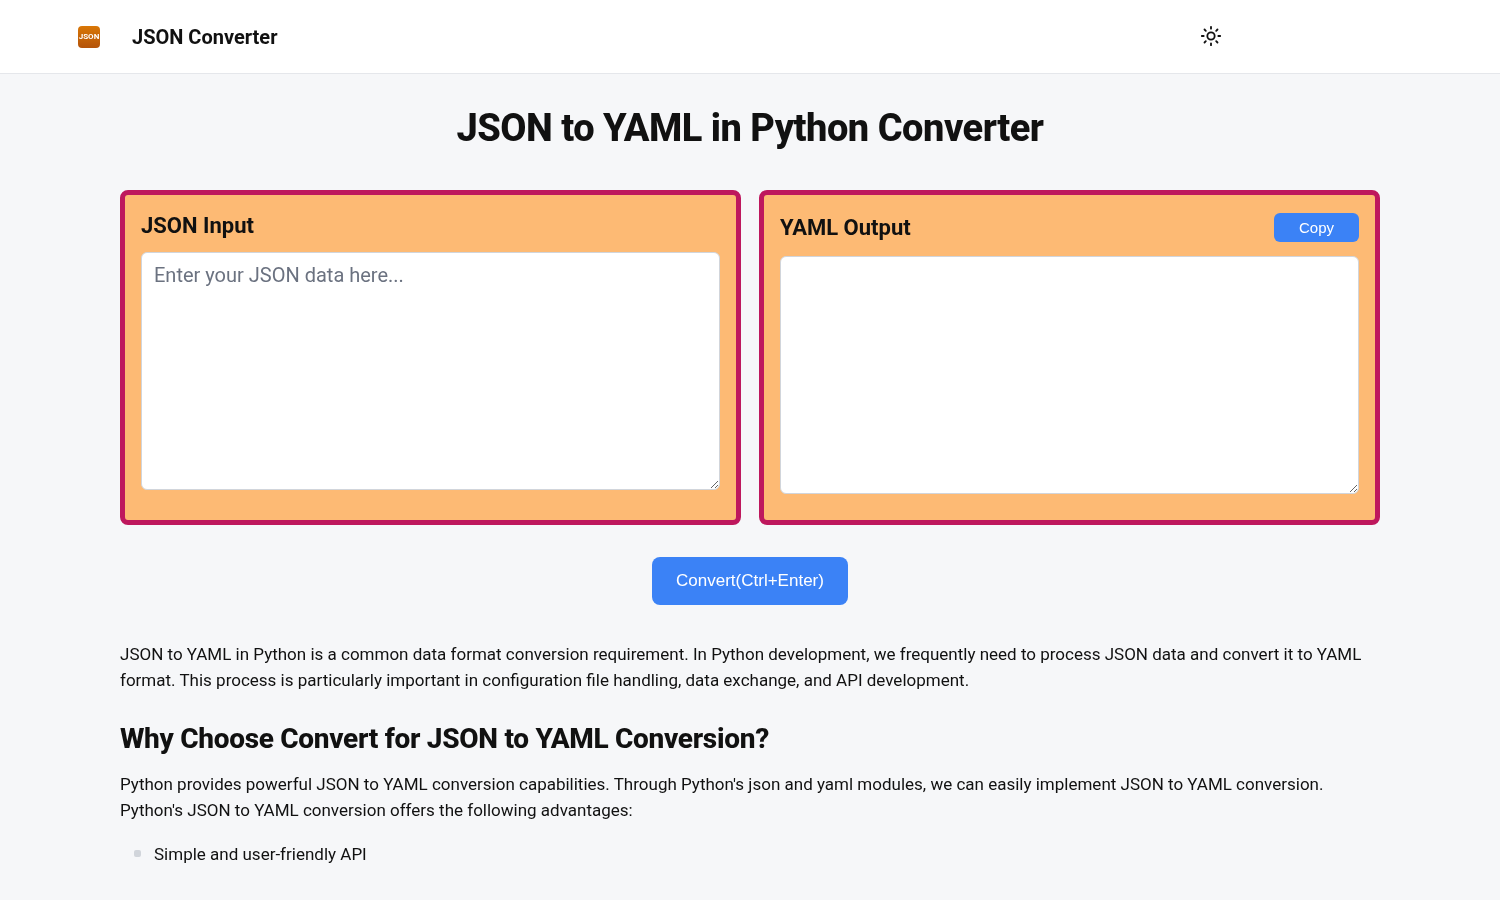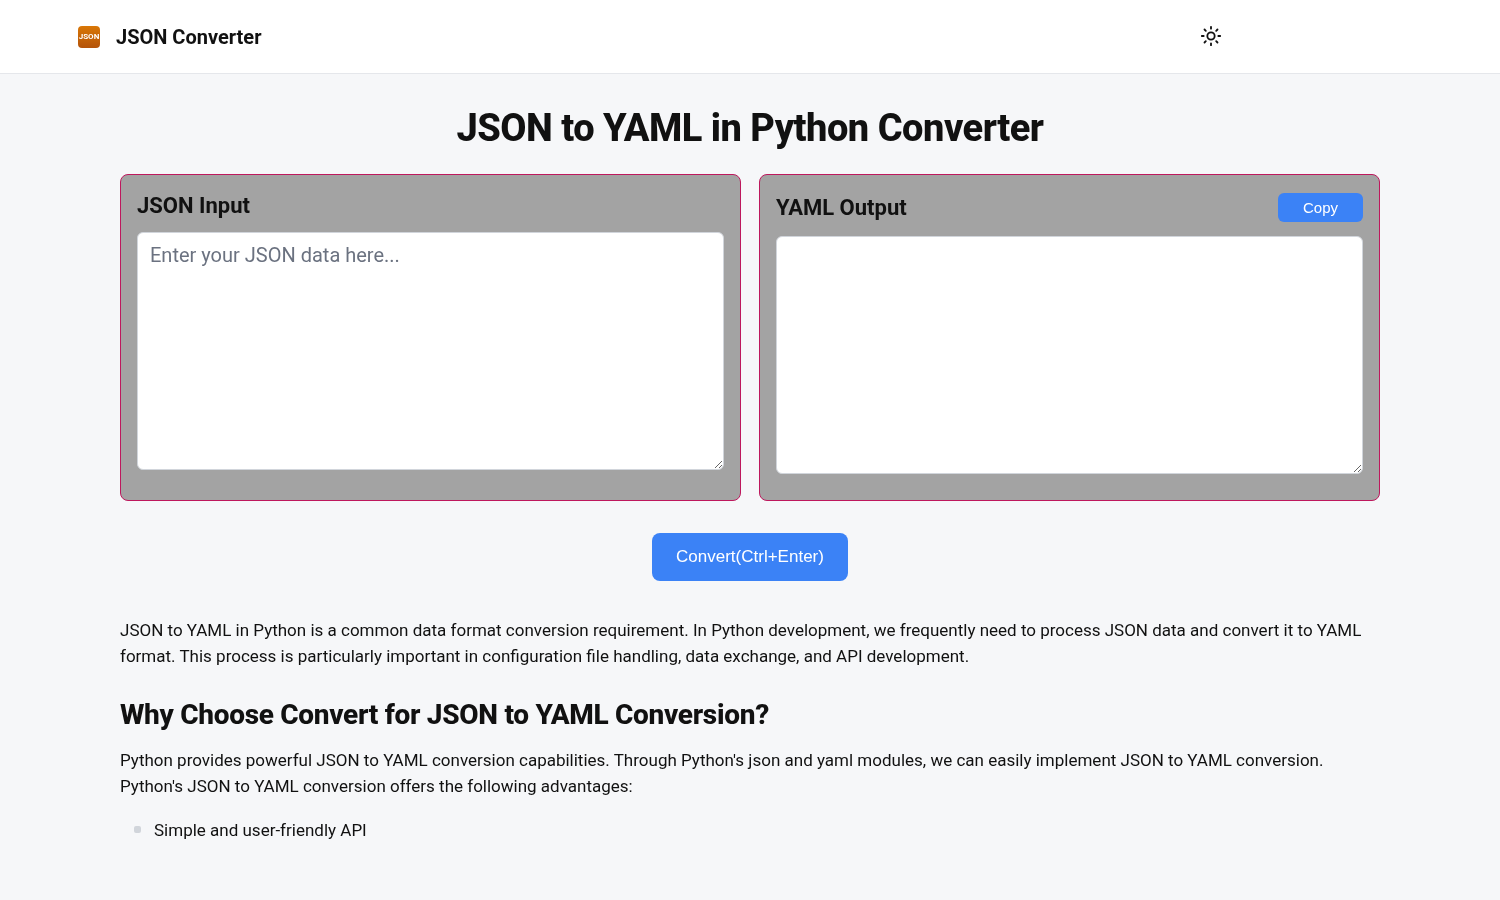--- a/index.html
+++ b/index.html
@@ -12,44 +12,44 @@
   }
   header.topbar {
     background: #ffffff;
     border-bottom: 1px solid #e5e7eb;
     height: 74px;
     display: flex;
     align-items: center;
     justify-content: space-between;
     padding: 0 276px 0 78px;
   }
-  .brand { display: flex; align-items: center; gap: 16px; }
+  .brand { display: flex; align-items: center; gap: 32px; }
   .logo {
     width: 22px; height: 22px;
     background: linear-gradient(#d97706,#b45309);
     border-radius: 4px;
     display: flex; align-items: center; justify-content: center;
     color: #fff; font-size: 8px; font-weight: 700;
   }
   .brand-title { font-size: 20px; font-weight: 700; }
   .theme-toggle { cursor: pointer; width: 24px; height: 24px; color: #111; }
   .theme-toggle svg { display:block; }
 
   main { padding: 28px 120px 40px; }
   h1.page-title {
     font-size: 38px; font-weight: 800;
     text-align: center;
-    margin: 4px 0 24px;
+    margin: 4px 0 40px;
     letter-spacing: -0.5px;
   }
   .panels { display: flex; gap: 18px; }
   .panel {
     flex: 1;
-    background: #a3a3a3;
-    border: 1px solid #be185d;
+    background: #fdba74;
+    border: 5px solid #be185d;
     border-radius: 8px;
     padding: 18px 16px 22px;
   }
   .panel-head {
     display: flex; align-items: center; justify-content: space-between;
     margin-bottom: 14px;
   }
   .panel-title { font-size: 22px; font-weight: 700; }
   .copy-btn {
     background: #3b82f6;

